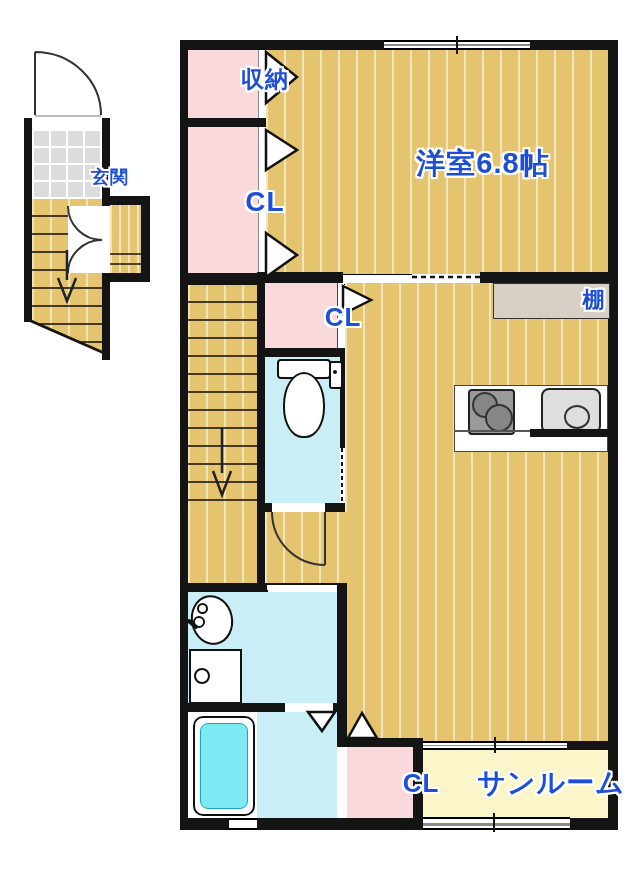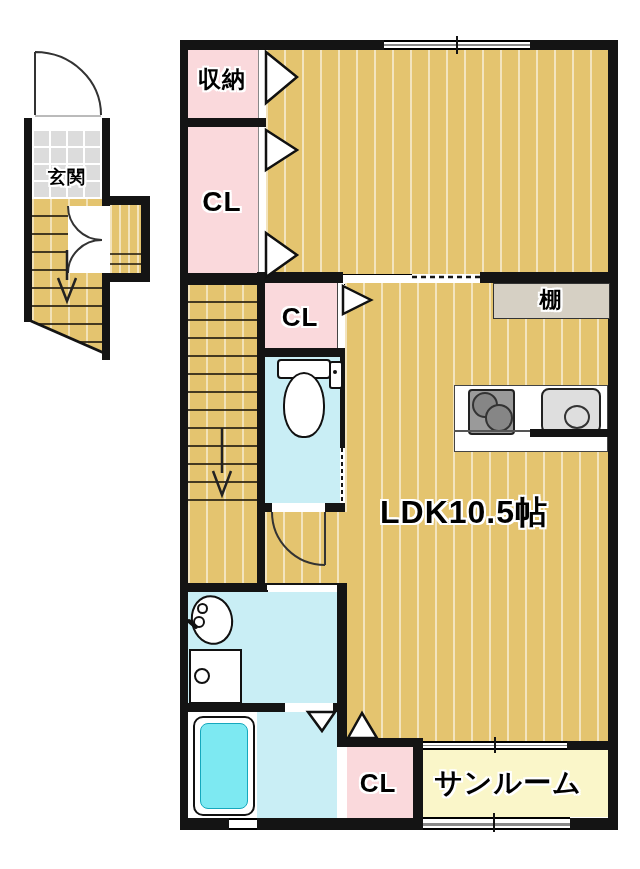--- a/index.html
+++ b/index.html
@@ -27,24 +27,24 @@
   .win9{position:absolute;background:linear-gradient(180deg,#000 0 2px,#fff 2px 4px,#8a8a8a 4px 5px,#fff 5px 7px,#000 7px 9px);}
   .win13{position:absolute;background:linear-gradient(180deg,#000 0 2px,#fff 2px 6px,#8a8a8a 6px 9px,#fff 9px 11px,#000 11px 13px);}
   .vent{position:absolute;background:#fff;border-top:2px solid #000;border-bottom:2px solid #000;}
   .shelfbox{position:absolute;background:#d6d0c4;border:1px solid #333;}
   .counter{position:absolute;background:#fff;border:1px solid #444;}
   .stove{position:absolute;background:#9a9a9a;border:2px solid #222;border-radius:4px;}
   .burner{position:absolute;background:#868686;border:2px solid #333;border-radius:50%;}
   .ksink{position:absolute;background:#dedede;border:2px solid #222;border-radius:8px;}
   .kcirc{position:absolute;background:#dedede;border:2px solid #333;border-radius:50%;}
   .fixture{position:absolute;background:#fff;border:2px solid #111;}
-  .label{position:absolute;transform:translate(-50%,-50%);font-weight:bold;color:#000000;
+  .label{position:absolute;transform:translate(-50%,-50%);font-weight:bold;color:#1d4ed8;
          white-space:nowrap;letter-spacing:1px;
          text-shadow:-2px 0 0 #fff,2px 0 0 #fff,0 -2px 0 #fff,0 2px 0 #fff,
-                     -2px -2px 0 #fff,2px 2px 0 #fff,-2px 2px 0 #fff,2px -2px 0 #fff;}
+                     -2px -2px 0 #fff,2px 2px 0 #fff,-2px 2px 0 #fff,2px -2px 0 #fff;margin-left:43px;}
   svg.overlay{position:absolute;left:0;top:0;pointer-events:none;}
 </style>
 </head>
 <body>
 
 <div id="plan">
 
   <div class="tile" style="left:32px;top:130px;width:70px;height:69px;"></div>
   <div class="wood treads" style="left:32px;top:199px;width:70px;height:153px;clip-path:polygon(0 0,100% 0,100% 100%,0 80.4%);"></div>
   <div class="landing" style="left:110px;top:205px;width:31px;height:68px;"></div>
@@ -155,19 +155,19 @@
     <path d="M342,448 V503" stroke="#141414" stroke-width="2" stroke-dasharray="4,3"></path>
     <path d="M190,591 H268" stroke="#141414" stroke-width="2" stroke-dasharray="4,3"></path>
     <path d="M457,36 V54" stroke="#141414" stroke-width="2"></path>
     <path d="M495,737 V753" stroke="#141414" stroke-width="2"></path>
     <path d="M494,813 V832" stroke="#141414" stroke-width="2"></path>
   </svg>
 
   <div class="label" style="left:67px;top:177px;font-size:18px;">玄関</div>
   <div class="label" style="left:222px;top:79px;font-size:23px;">収納</div>
   <div class="label" style="left:222px;top:202px;font-size:28px;">CL</div>
+  <div class="label" style="left:440px;top:164px;font-size:29px;">洋室6.8帖</div>
   <div class="label" style="left:300px;top:317px;font-size:26px;">CL</div>
   <div class="label" style="left:551px;top:300px;font-size:22px;">棚</div>
-  <div class="label" style="left:464px;top:513px;font-size:32px;">LDK10.5帖</div>
   <div class="label" style="left:378px;top:783px;font-size:26px;">CL</div>
   <div class="label" style="left:508px;top:783px;font-size:28px;">サンルーム</div>
 
 </div>
 
 </body></html>

